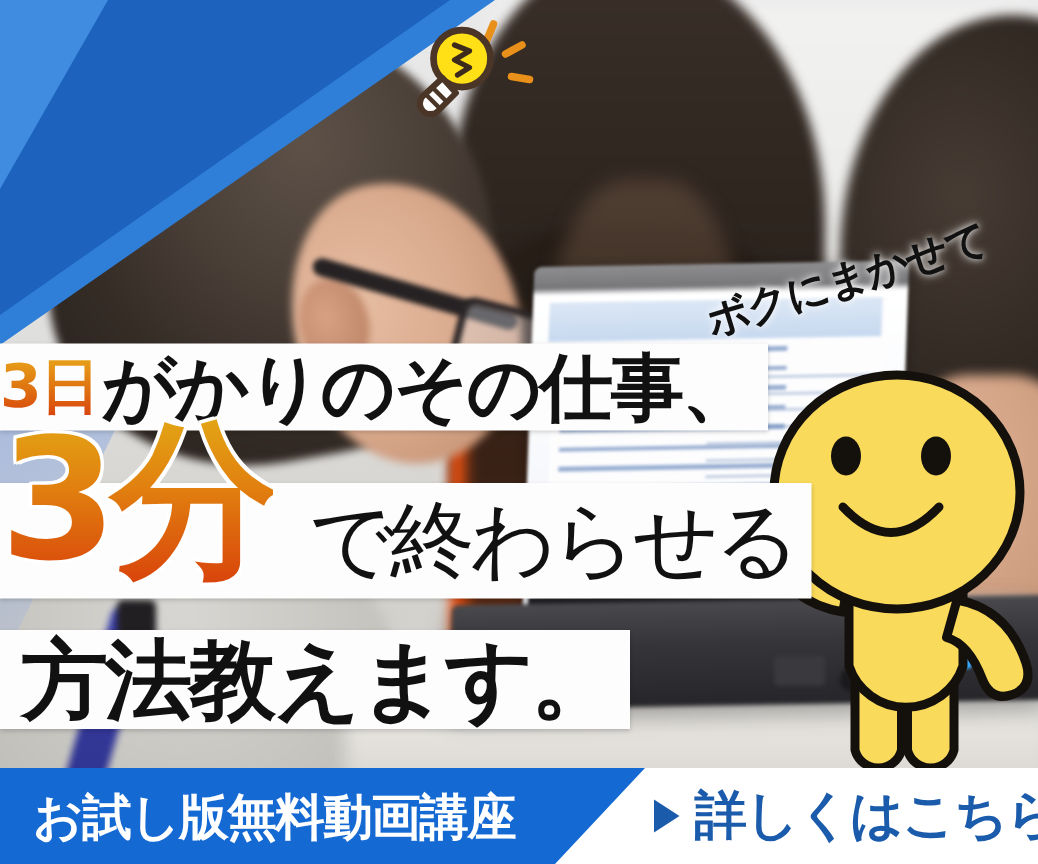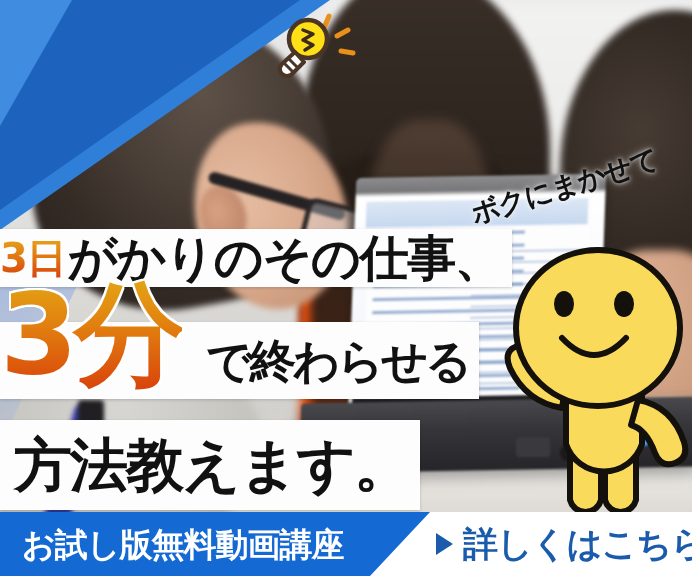--- a/index.html
+++ b/index.html
@@ -236,21 +236,21 @@
   .band{
     position:absolute;
     background:#fdfdfd;
     box-shadow:0 1px 3px rgba(0,0,0,.18);
     display:flex;align-items:center;
     white-space:nowrap;
     font-family:"DejaVu Sans","Liberation Sans",sans-serif;
   }
   .band1{left:0;top:229px;height:58px;padding-right:10px;}
   .band2{left:0;top:322px;height:77px;padding-left:14px;padding-right:10px;}
-  .band3{left:0;top:420px;height:90px;padding-left:14px;padding-right:10px;text-align:right;}
+  .band3{left:0;top:420px;height:66px;padding-left:14px;padding-right:10px;text-align:right;}
 
   .l1-accent{
     font-size:40px;font-weight:700;line-height:1;
     background:linear-gradient(180deg,#e8a41a 0%,#e07a12 45%,#d8430d 100%);
     -webkit-background-clip:text;background-clip:text;color:transparent;
     letter-spacing:-1px;
     padding-right:2px;
   }
   .l1-rest{
     font-size:49px;font-weight:700;color:#111;line-height:1;
@@ -262,21 +262,21 @@
     font-size:112px;font-weight:700;line-height:1;
     background:linear-gradient(180deg,#e3a515 0%,#e1800f 42%,#d9430b 100%);
     -webkit-background-clip:text;background-clip:text;color:transparent;
     letter-spacing:-4px;
     -webkit-text-stroke:0px;
     filter:drop-shadow(2px 0 0 #fff) drop-shadow(-2px 0 0 #fff)
            drop-shadow(0 2px 0 #fff) drop-shadow(0 -2px 0 #fff);
     z-index:3;
   }
   .l2-rest{
-    font-size:46px;font-weight:700;color:#111;line-height:1;
+    font-size:56px;font-weight:400;color:#111;line-height:1;
     letter-spacing:-3px;margin-left:192px;
   }
 
   .l3-text{
     font-size:58px;font-weight:700;color:#111;line-height:1;
     letter-spacing:-2px;
   }
 
   
   .speech{

